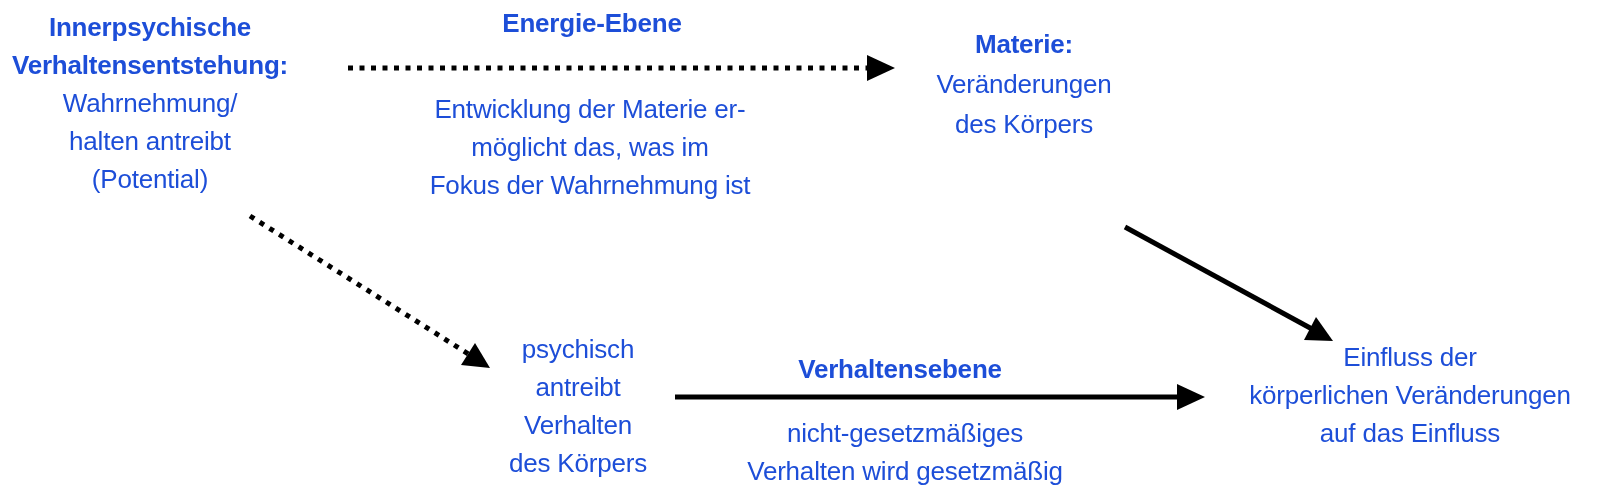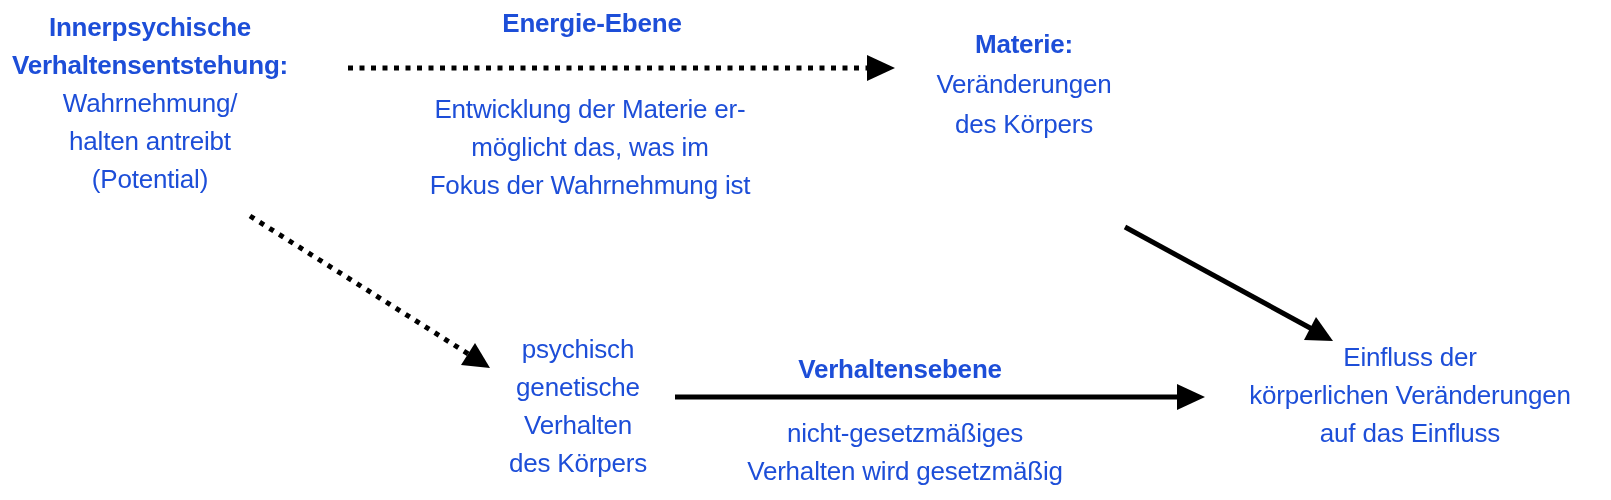--- a/index.html
+++ b/index.html
@@ -88,21 +88,21 @@
   </div>
 
   <div class="block blk-materie">
     <span class="bold">Materie:</span>
     <span>Veränderungen</span>
     <span>des Körpers</span>
   </div>
 
   <div class="block blk-psychisch">
     <span>psychisch</span>
-    <span>genetische</span>
+    <span>antreibt</span>
     <span>Verhalten</span>
     <span>des Körpers</span>
   </div>
 
   <div class="block bold blk-verh-t">
     <span>Verhaltensebene</span>
   </div>
 
   <div class="block blk-verh-b">
     <span>nicht-gesetzmäßiges</span>

